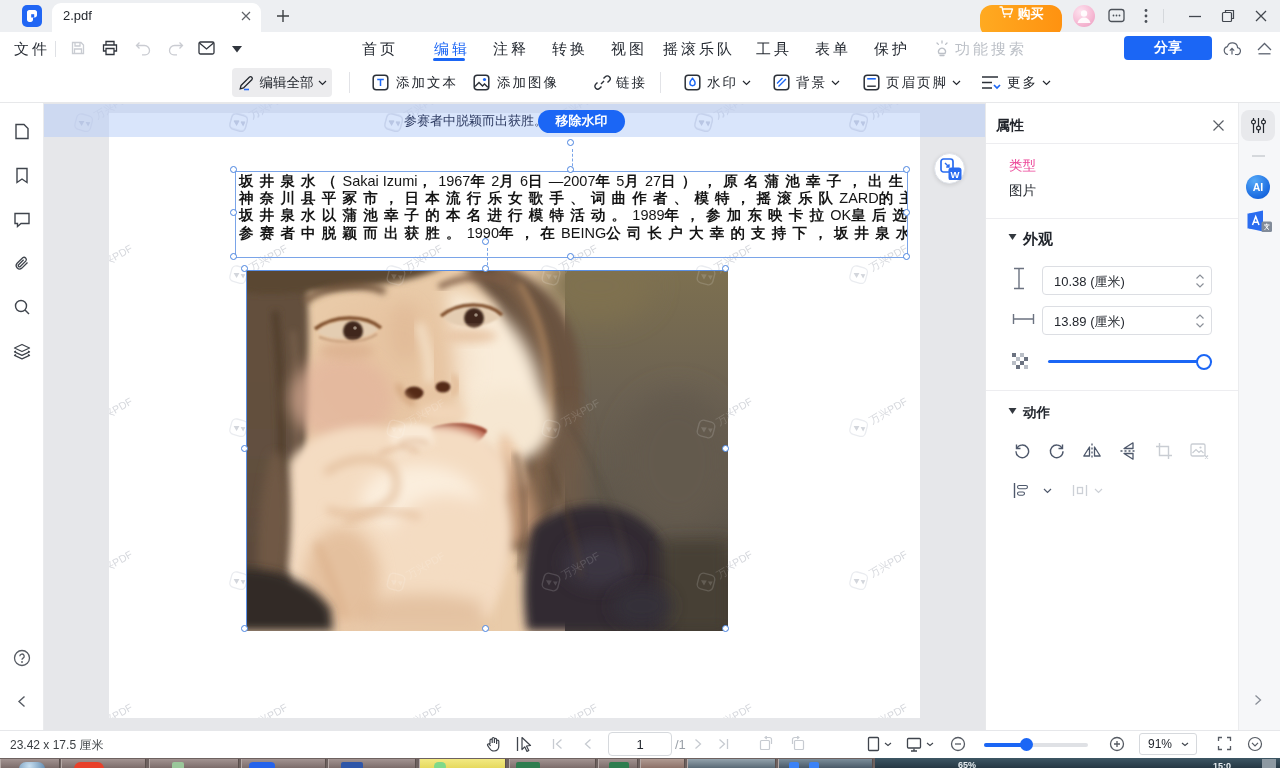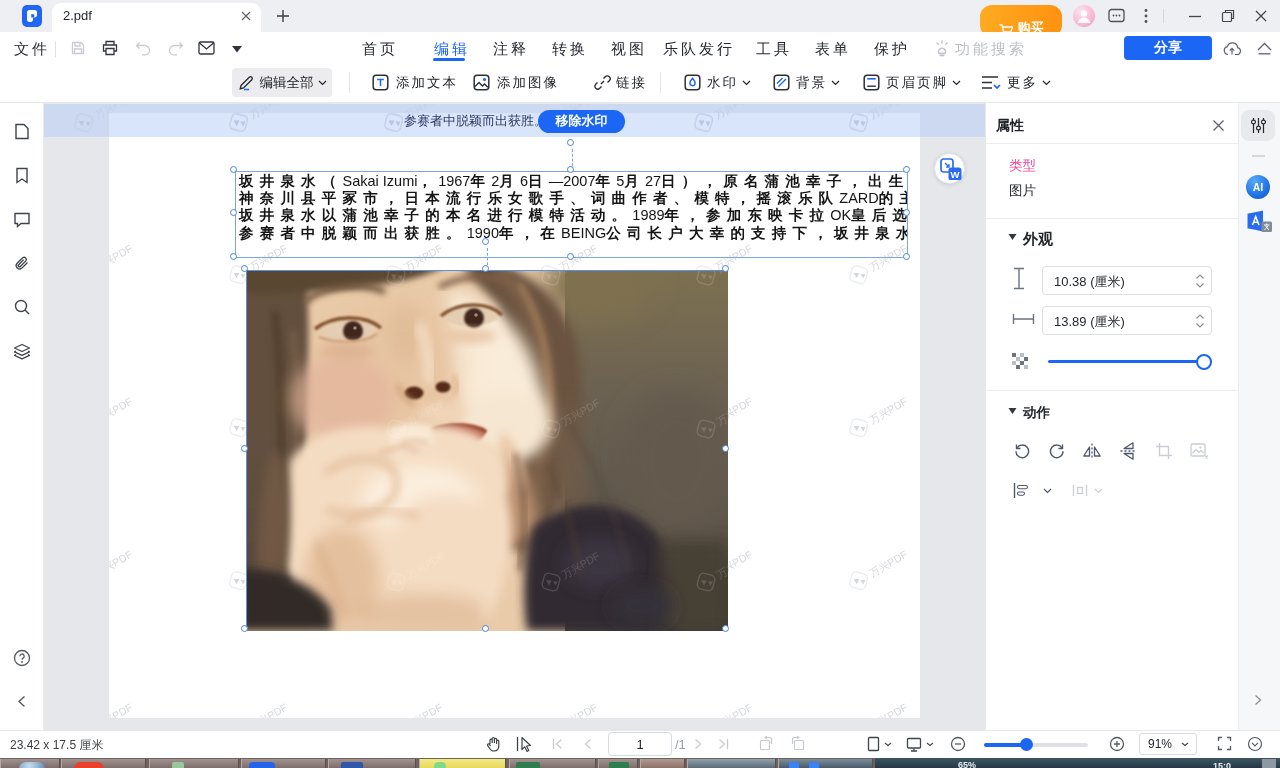--- a/index.html
+++ b/index.html
@@ -31,21 +31,21 @@
     </svg>
 </div>
 <div class="abs tab"></div>
 <div class="abs" style="left:63px;top:8px;font-size:13px;color:#1f2329">2.pdf</div>
 <svg class="abs" style="left:240px;top:10px" width="12" height="12" viewBox="0 0 12 12">
     <path d="M2 2l8 8M10 2l-8 8" stroke="#5f6368" stroke-width="1.2"></path>
   </svg>
 <svg class="abs" style="left:276px;top:9px" width="14" height="14" viewBox="0 0 14 14">
     <path d="M7 1v12M1 7h12" stroke="#3c4043" stroke-width="1.4"></path>
   </svg>
-<div class="abs" style="left:980px;top:5px;width:82px;height:32px;border-radius:12px;background:linear-gradient(90deg,#ffaa21,#ff9210);display:flex;align-items:flex-end;justify-content:center">
+<div class="abs" style="left:980px;top:5px;width:82px;height:32px;border-radius:12px;background:linear-gradient(90deg,#ffaa21,#ff9210);display:flex;align-items:flex-start;justify-content:center">
 <svg width="15" height="14" viewBox="0 0 15 14" style="margin-right:4px">
       <path d="M1 2h2l1.6 7h7.2l1.7-5H4" fill="none" stroke="#fff" stroke-width="1.3" stroke-linecap="round" stroke-linejoin="round"></path>
       <circle cx="5.6" cy="11.6" r="1.1" fill="#fff"></circle>
       <circle cx="10.9" cy="11.6" r="1.1" fill="#fff"></circle>
     </svg>
 <span style="color:#fff;font-size:13px;font-weight:bold">购买</span>
   </div>
 <div class="abs" style="left:1073px;top:5px;width:22px;height:22px;border-radius:50%;background:radial-gradient(circle at 35% 30%,#fde3ef,#f6b8d3 60%,#e898bd)"></div>
 <svg class="abs" style="left:1071px;top:3px" width="26" height="26" viewBox="0 0 26 26">
     <circle cx="13" cy="10.5" r="3.2" fill="#fff" opacity=".9"></circle>
@@ -95,21 +95,21 @@
   </svg>
 <svg class="abs" style="left:231px;top:45px" width="12" height="8" viewBox="0 0 12 8">
     <path d="M1 1h10L6 7.5z" fill="#30353d"></path>
   </svg>
 <div class="abs mi" style="left:362px;top:32px">首页</div>
 <div class="abs mi blue" style="left:434px;top:32px">编辑</div>
 <div class="abs" style="left:433px;top:58px;width:32px;height:3px;border-radius:2px;background:#1b66f5"></div>
 <div class="abs mi" style="left:493px;top:32px">注释</div>
 <div class="abs mi" style="left:552px;top:32px">转换</div>
 <div class="abs mi" style="left:611px;top:32px">视图</div>
-<div class="abs mi" style="left:663px;top:32px">乐队发行</div>
+<div class="abs mi" style="left:663px;top:32px">摇滚乐队</div>
 <div class="abs mi" style="left:756px;top:32px">工具</div>
 <div class="abs mi" style="left:815px;top:32px">表单</div>
 <div class="abs mi" style="left:874px;top:32px">保护</div>
 <svg class="abs" style="left:934px;top:40px" width="16" height="17" viewBox="0 0 16 17">
     <path d="M8 1v2 M3 3l1.4 1.4 M13 3l-1.4 1.4 M5 13.5a3.5 3.5 0 116 0z M6 15.5h4" fill="none" stroke="#bcc0c7" stroke-width="1.3" stroke-linecap="round"></path>
   </svg>
 <div class="abs mi" style="left:955px;top:32px;color:#bcc0c7">功能搜索</div>
 <div class="abs" style="left:1124px;top:36px;width:88px;height:24px;border-radius:4px;background:#1b66f5;display:flex;align-items:center;justify-content:center;color:#fff;font-size:14px;font-weight:bold">分享</div>
 <svg class="abs" style="left:1223px;top:41px" width="18" height="15" viewBox="0 0 18 15">
     <path d="M5 13.5a4 4 0 01-.6-7.9 5.2 5.2 0 0110.2 1.1 3.4 3.4 0 01-1.3 6.8H12" fill="none" stroke="#5c6370" stroke-width="1.2"></path>

